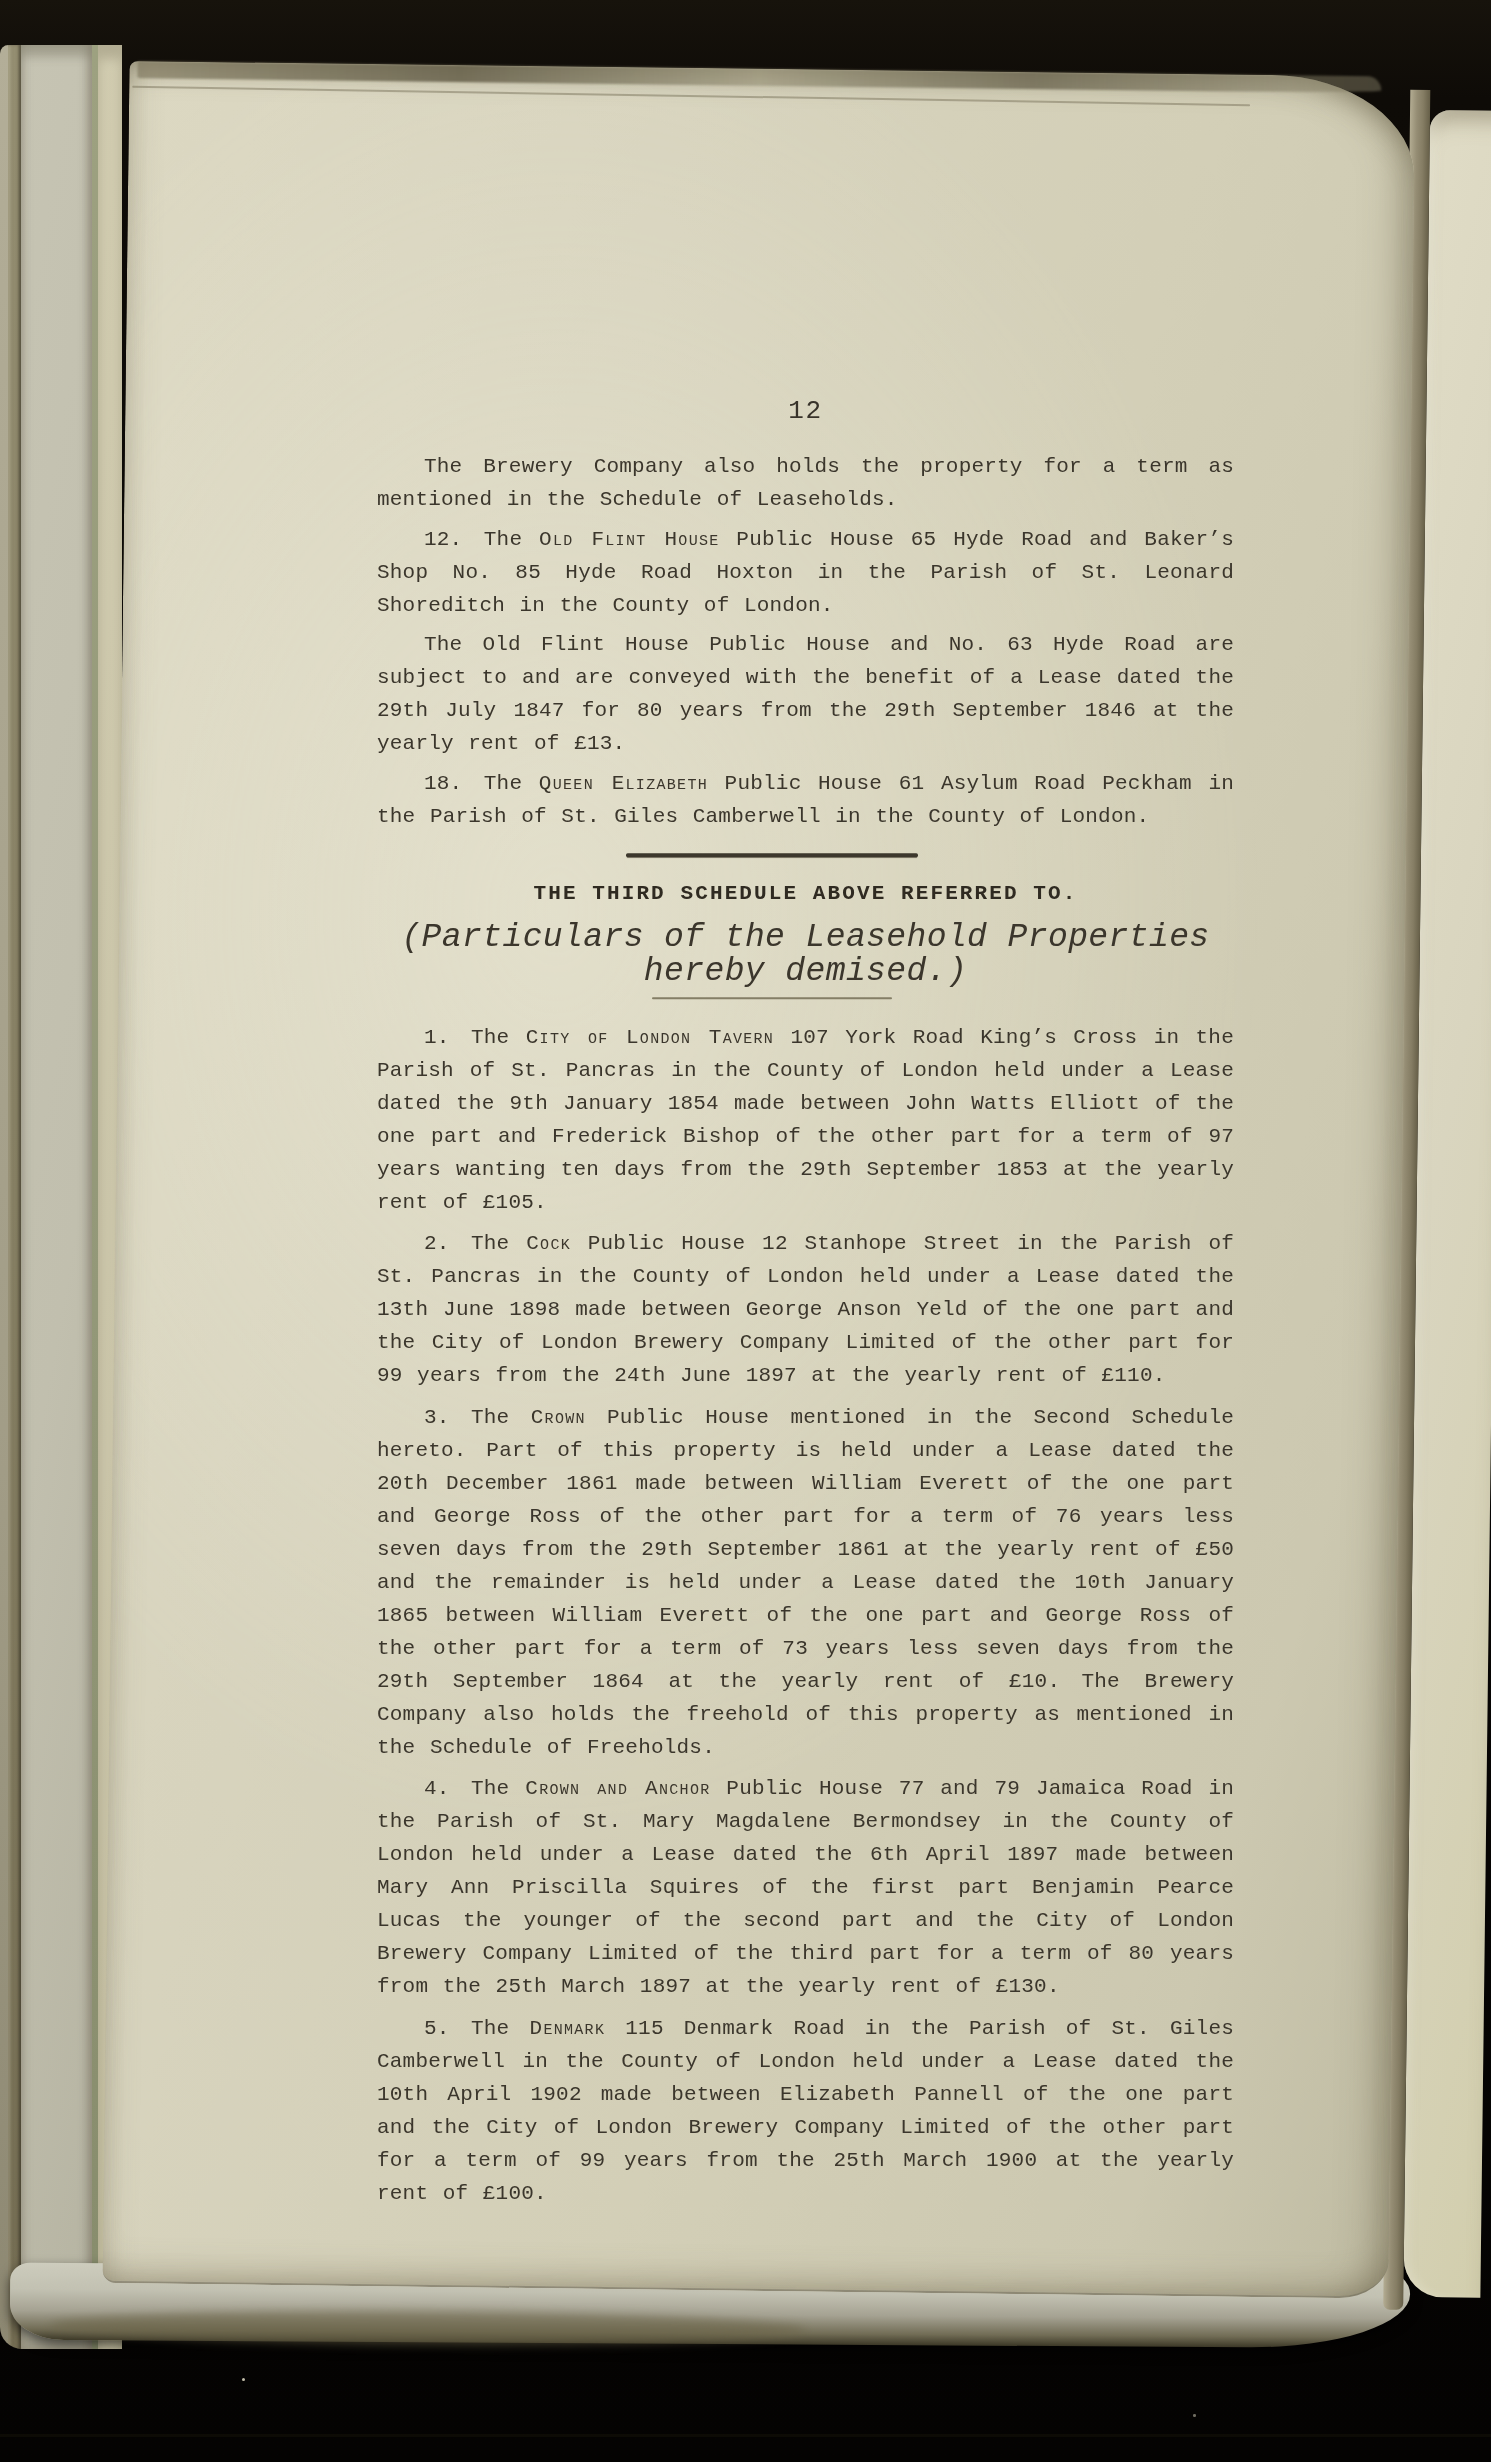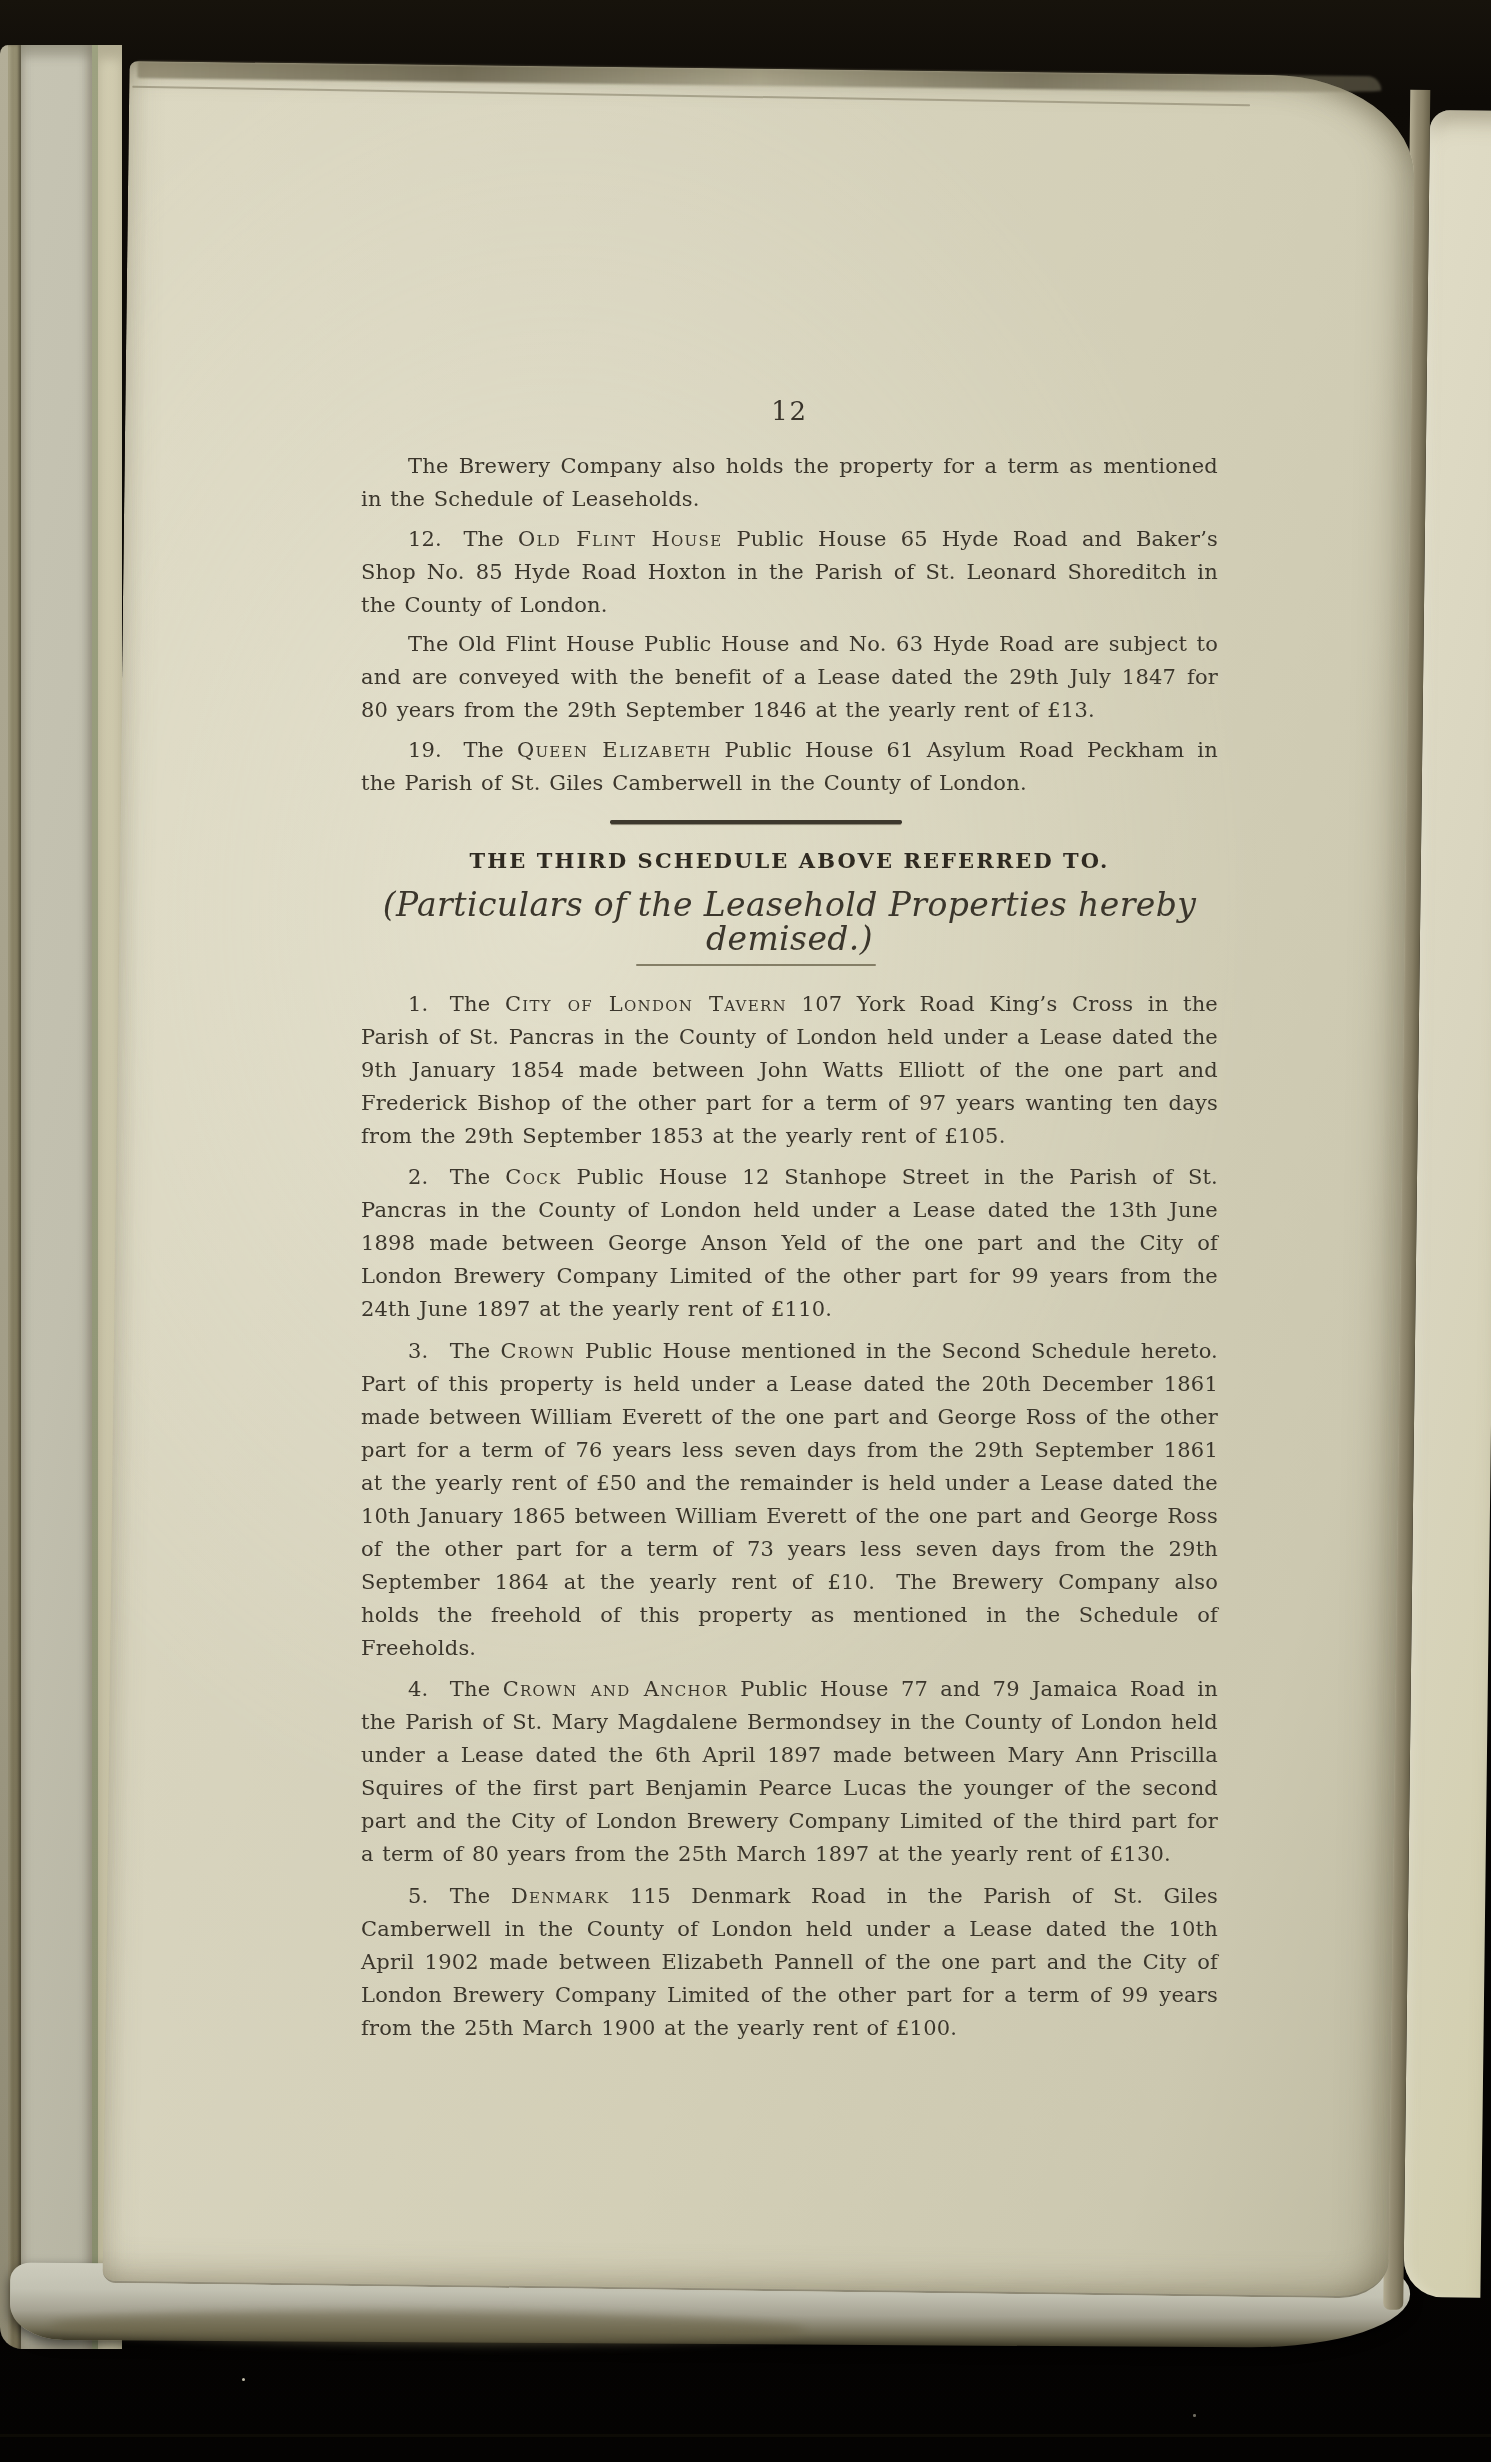--- a/index.html
+++ b/index.html
@@ -122,25 +122,26 @@
     transform: rotate(0.25deg);
   }
 
   .speck { position: absolute; border-radius: 50%; background: #d8d3bd; }
   .speck.a { left: 242px; top: 2378px; width: 3.4px; height: 3.4px; opacity: .9; }
   .speck.b { left: 1193px; top: 2414px; width: 2.5px; height: 2.5px; opacity: .5; }
 
   
   .content {
     position: absolute;
-    left: 0; top: 0; width: 1286px; height: 2220px;
+    left: 16px; top: 0; width: 1286px; height: 2220px;
     padding: 0;
     transform: rotate(-0.7deg);
     transform-origin: 0px 1110px;
     color: #3a352b;
+    font-family: Liberation Mono, monospace;
   }
   .text-column {
     margin: 0 183px 0 245px; 
     width: 857px;
   }
   .page-number {
     margin-top: 333px;
     text-align: center;
     font-size: 26px;
     line-height: 34px;
@@ -223,21 +224,21 @@
 
     <div class="content">
       <div class="text-column">
 
         <div class="page-number">12</div>
 
         <div class="intro-block">
             <p class="para"><span>The Brewery Company also holds the property for a term as mentioned in the Schedule of Leaseholds.</span></p>
             <p class="para"><span>12.  The </span><span class="sc">Old Flint House</span><span> Public House 65 Hyde Road and Baker’s Shop No. 85 Hyde Road Hoxton in the Parish of St. Leonard Shoreditch in the County of London.</span></p>
             <p class="para"><span>The Old Flint House Public House and No. 63 Hyde Road are subject to and are conveyed with the benefit of a Lease dated the 29th July 1847 for 80 years from the 29th September 1846 at the yearly rent of £13.</span></p>
-            <p class="para"><span>19.  The </span><span class="sc">Queen Elizabeth</span><span> Public House 61 Asylum Road Peckham in the Parish of St. Giles Camberwell in the County of London.</span></p>
+            <p class="para"><span>18.  The </span><span class="sc">Queen Elizabeth</span><span> Public House 61 Asylum Road Peckham in the Parish of St. Giles Camberwell in the County of London.</span></p>
           </div>
 
         <div class="rule thick"></div>
 
         <h1 class="schedule-heading">THE THIRD SCHEDULE ABOVE REFERRED TO.</h1>
 
         <div class="schedule-subtitle">(Particulars of the Leasehold Properties hereby demised.)</div>
 
         <div class="rule thin"></div>
 

